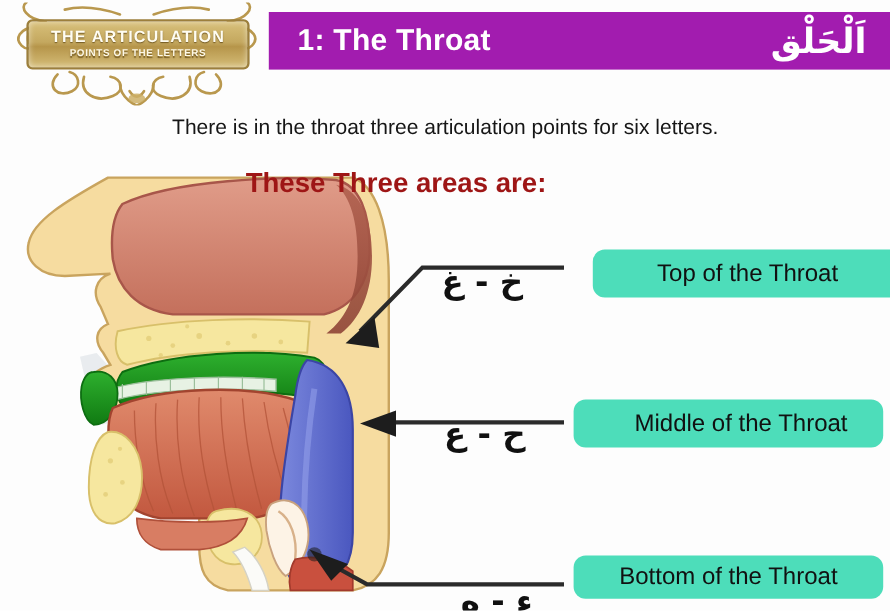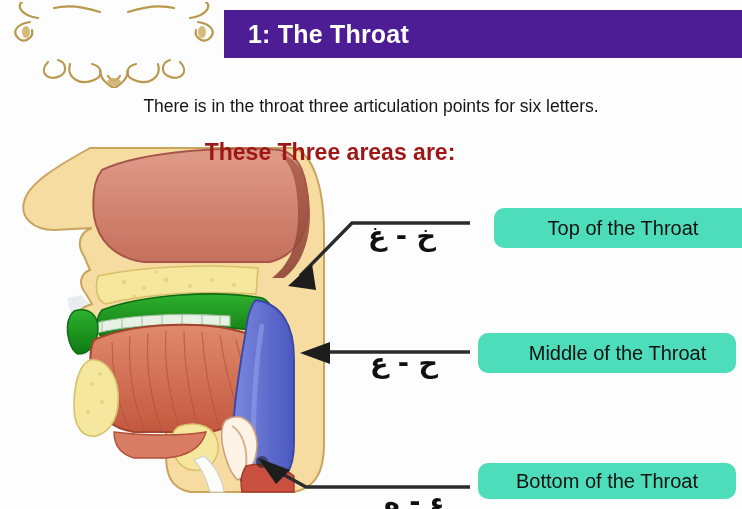--- a/index.html
+++ b/index.html
@@ -71,21 +71,21 @@
   .logo-line2 {
     font-size: 8.2px; font-weight: 700; letter-spacing: .55px;
     color: #fdf8e6; text-shadow: 0 1px 1px rgba(90,65,15,.8);
     line-height: 1.35; white-space: nowrap;
   }
 
   .title-banner {
     position: absolute;
     left: 224px; top: 10px;
     width: 518px; height: 48px;
-    background: #4c1d95;
+    background: #a21caf;
     display: flex;
     align-items: center;
     justify-content: space-between;
     padding: 0 14px 0 24px;
   }
   .title-en {
     color: #ffffff;
     font-size: 25px;
     font-weight: 700;
     letter-spacing: .2px;
@@ -190,24 +190,29 @@
           <path d="M100 74 C104 80 108 80 112 74"></path>
           <path d="M46 6 C62 2 80 6 92 10"></path>
           <path d="M166 6 C150 2 132 6 120 10"></path>
         </g>
         <g fill="#cdb067" opacity=".85">
           <ellipse cx="106" cy="80" rx="7" ry="4"></ellipse>
           <ellipse cx="18" cy="30" rx="4" ry="6"></ellipse>
           <ellipse cx="194" cy="30" rx="4" ry="6"></ellipse>
         </g>
       </svg>
+      <div class="logo-plate">
+        <div class="logo-line1">THE ARTICULATION</div>
+        <div class="logo-line2">POINTS OF THE LETTERS</div>
+      </div>
     </div>
 
     <div class="title-banner">
       <div class="title-en">1: The Throat</div>
+      <div class="title-ar">اَلْحَلْق</div>
     </div>
   </div>
 
   <div class="intro-line">There is in the throat three articulation points for six letters.</div>
   <div class="areas-heading">These Three areas are:</div>
 
   <div class="diagram">
     <svg width="356" height="352" viewBox="0 0 356 352">
       <defs>
         <linearGradient id="gNasal" x1="0" y1="0" x2="0" y2="1">

